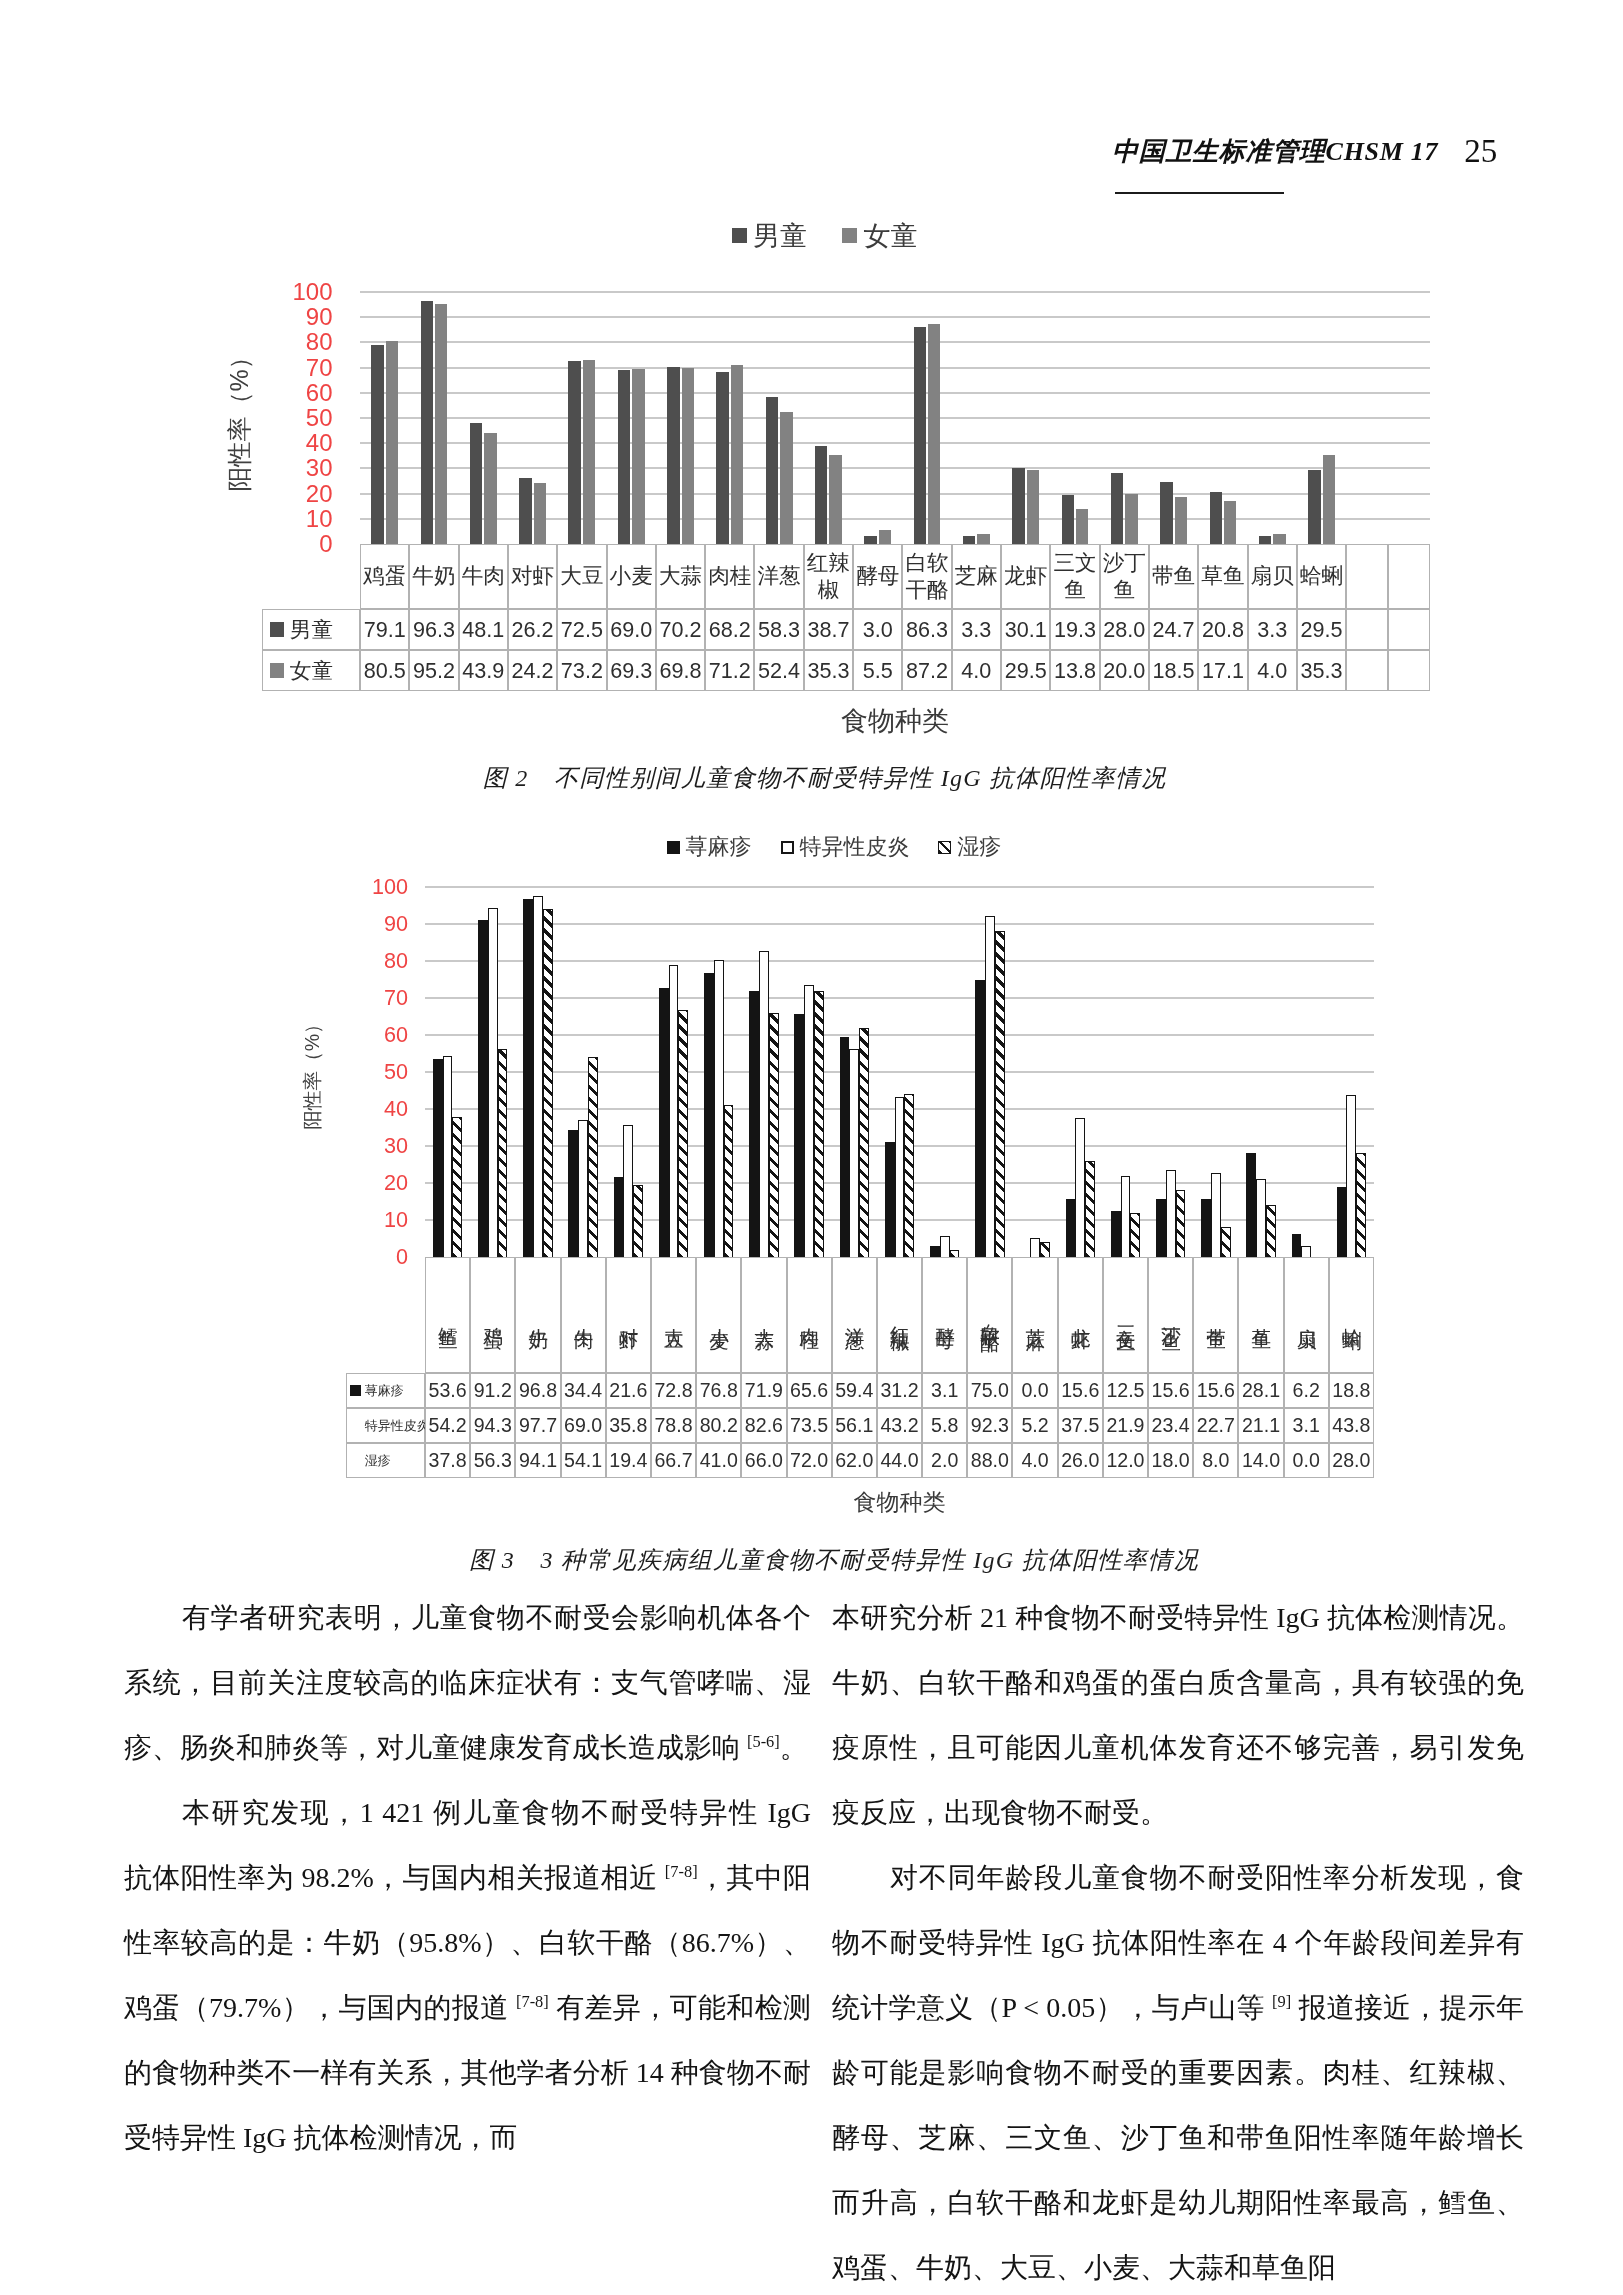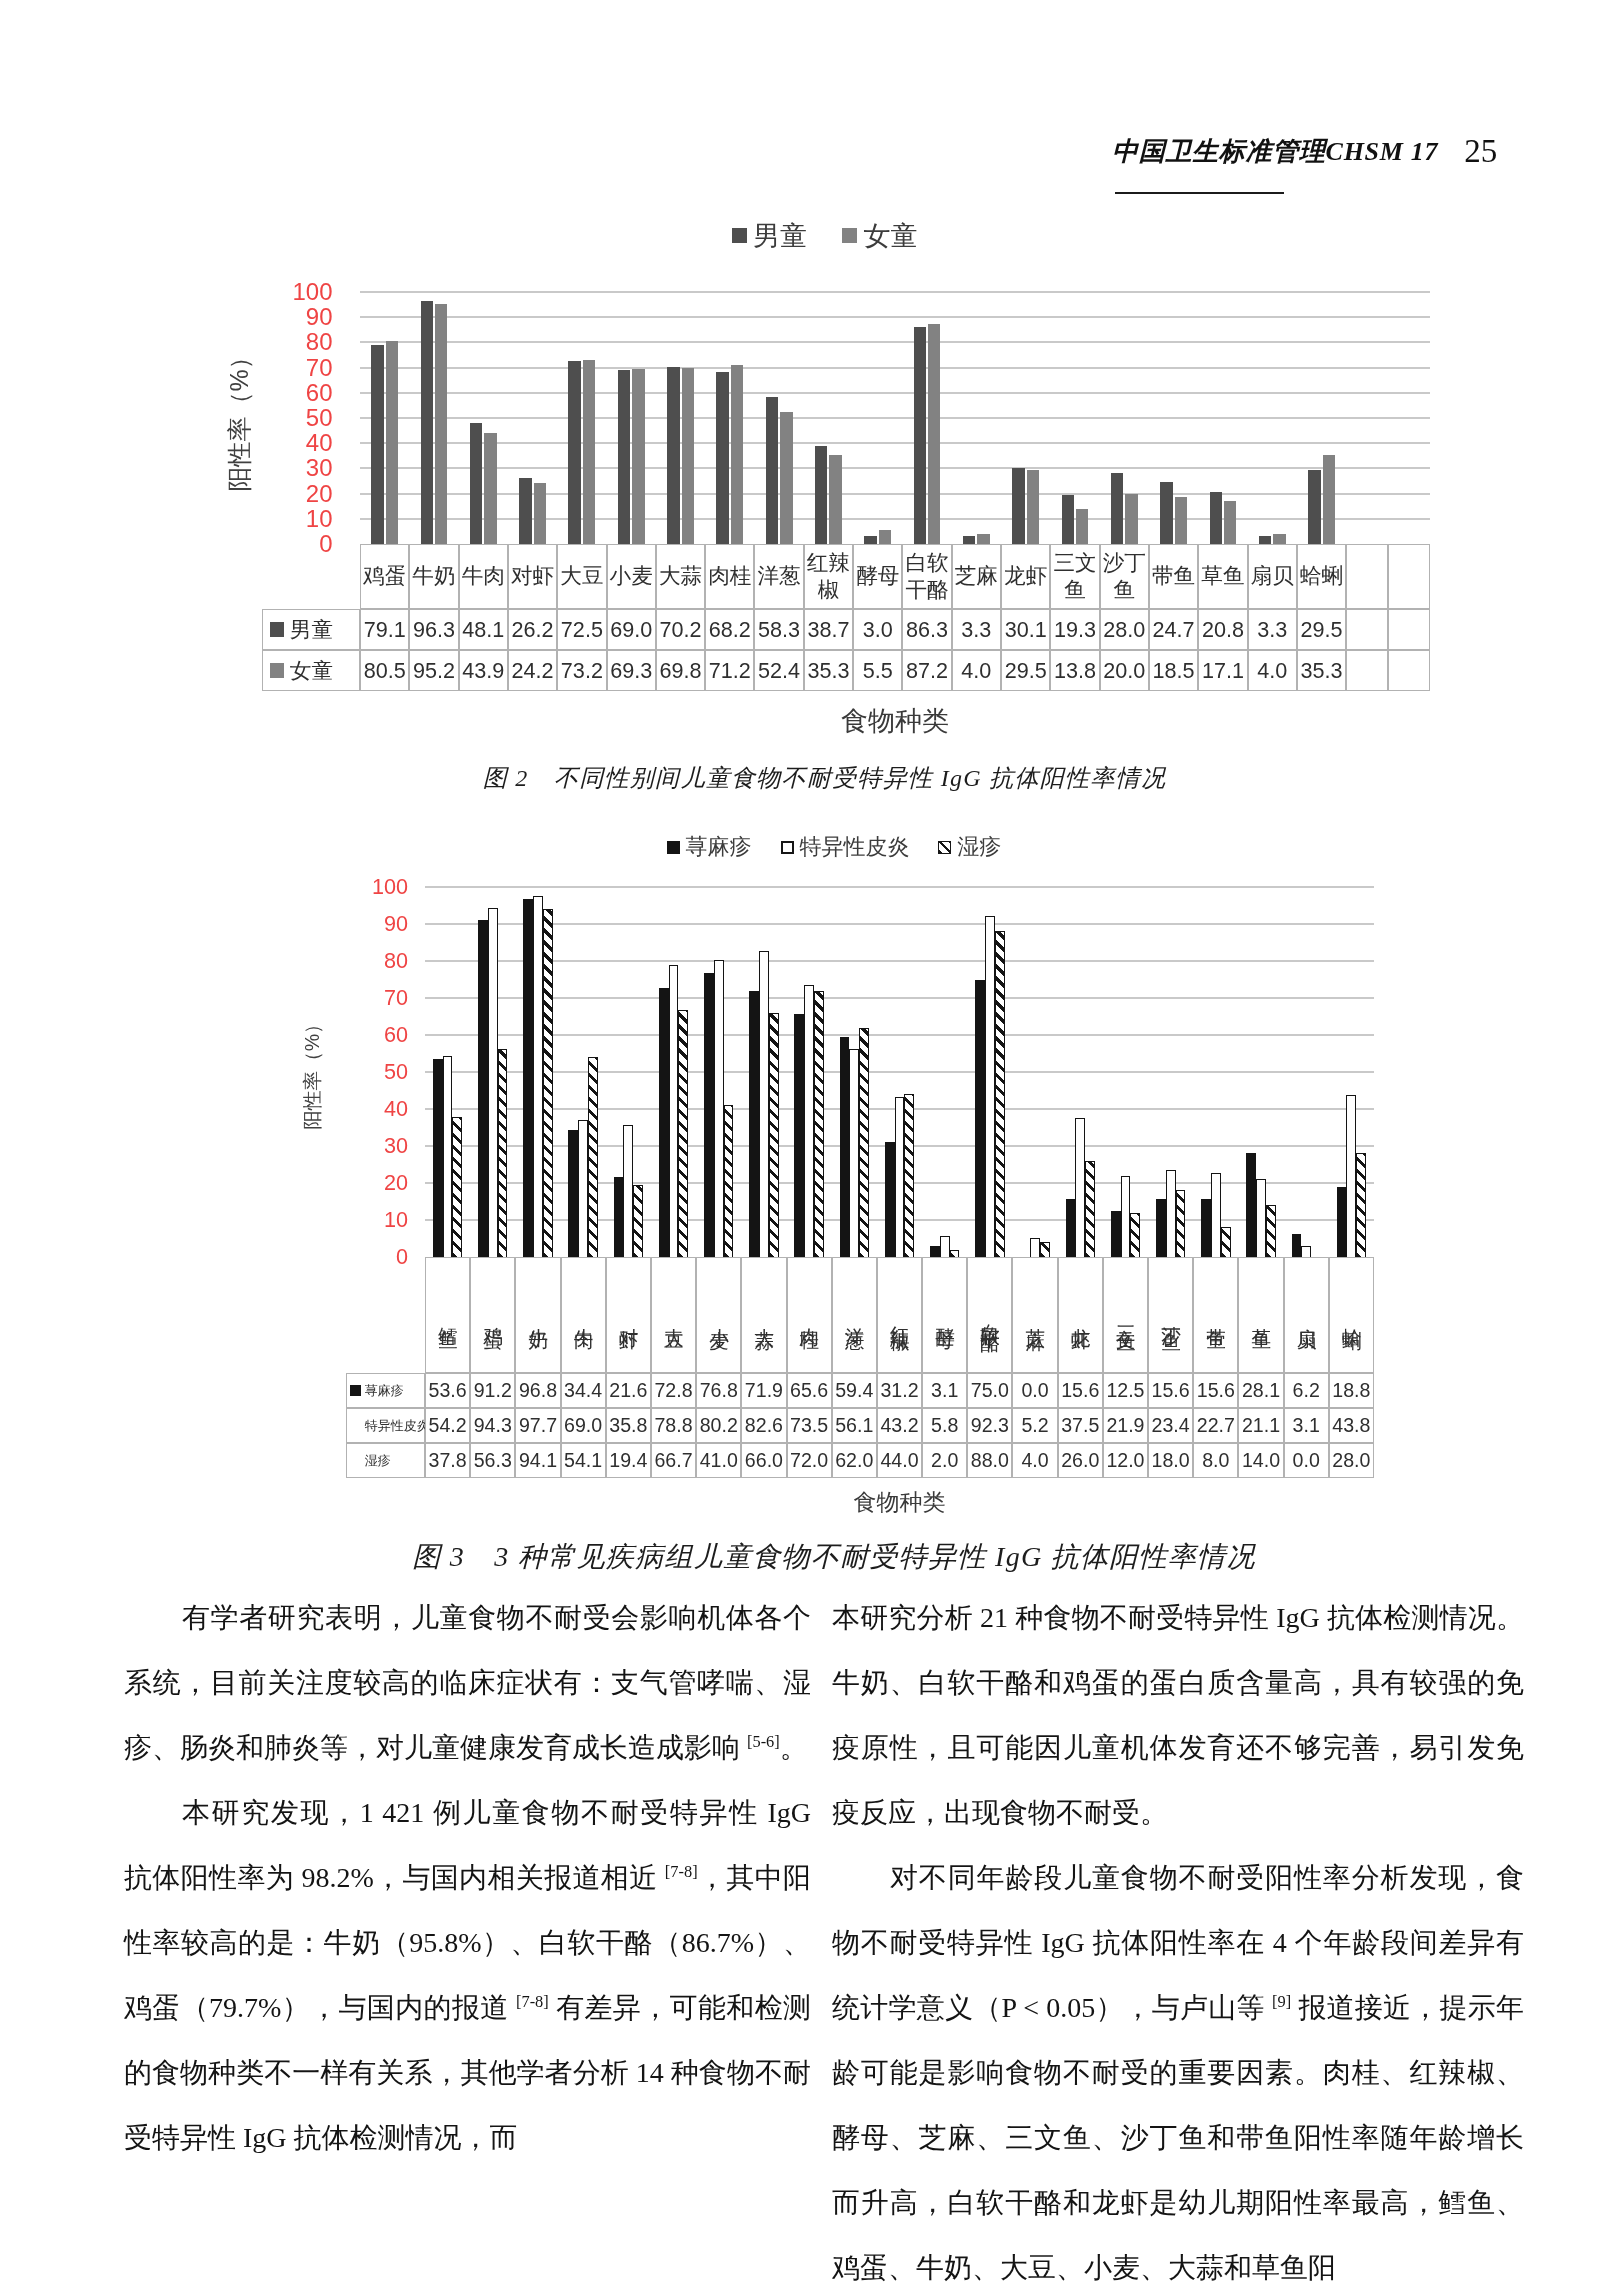--- a/index.html
+++ b/index.html
@@ -70,21 +70,21 @@
   #chart-1 .group{gap:0;}
   #chart-1 .bar{width:9.8px;border:1.3px solid #141414;border-bottom:none;background:#fff;}
   #chart-1 .bar.hatch{background:repeating-linear-gradient(45deg,#141414 0 3.3px,#ffffff 3.3px 8.5px);}
   #chart-1 .dtable{margin-left:52px;}
   #chart-1 .hcell{min-height:116px;padding:5.2px 0;}
   #chart-1 .vtext{writing-mode:vertical-rl;text-orientation:upright;letter-spacing:3.3px;font-size:19.6px;line-height:1;color:#2f2f2f;}
   #chart-1 .dcell{height:35px;font-size:19.6px;color:#2f2f2f;}
   #chart-1 .rlabel{padding-left:3.3px;gap:3.9px;font-size:13px;}
   #chart-1 .rswatch{width:10.5px;height:10.5px;}
   #chart-1 .xlabel{padding-left:131px;margin-top:9.2px;font-size:23px;}
-  #chart-1 .caption{margin-top:20px;font-size:28px;}
+  #chart-1 .caption{margin-top:26px;font-size:24px;}
 
   
   .bodycol{position:absolute;top:1585px;}
   #col-left{left:124px;width:687px;}
   #col-right{left:832px;width:692px;}
   .bodycol p{margin:0;font-size:28px;line-height:65px;text-align:justify;color:#141414;}
   .bodycol p.indent{text-indent:58px;}
   .bodycol sup{font-size:16.4px;line-height:0;vertical-align:super;}
 </style>
 </head>

